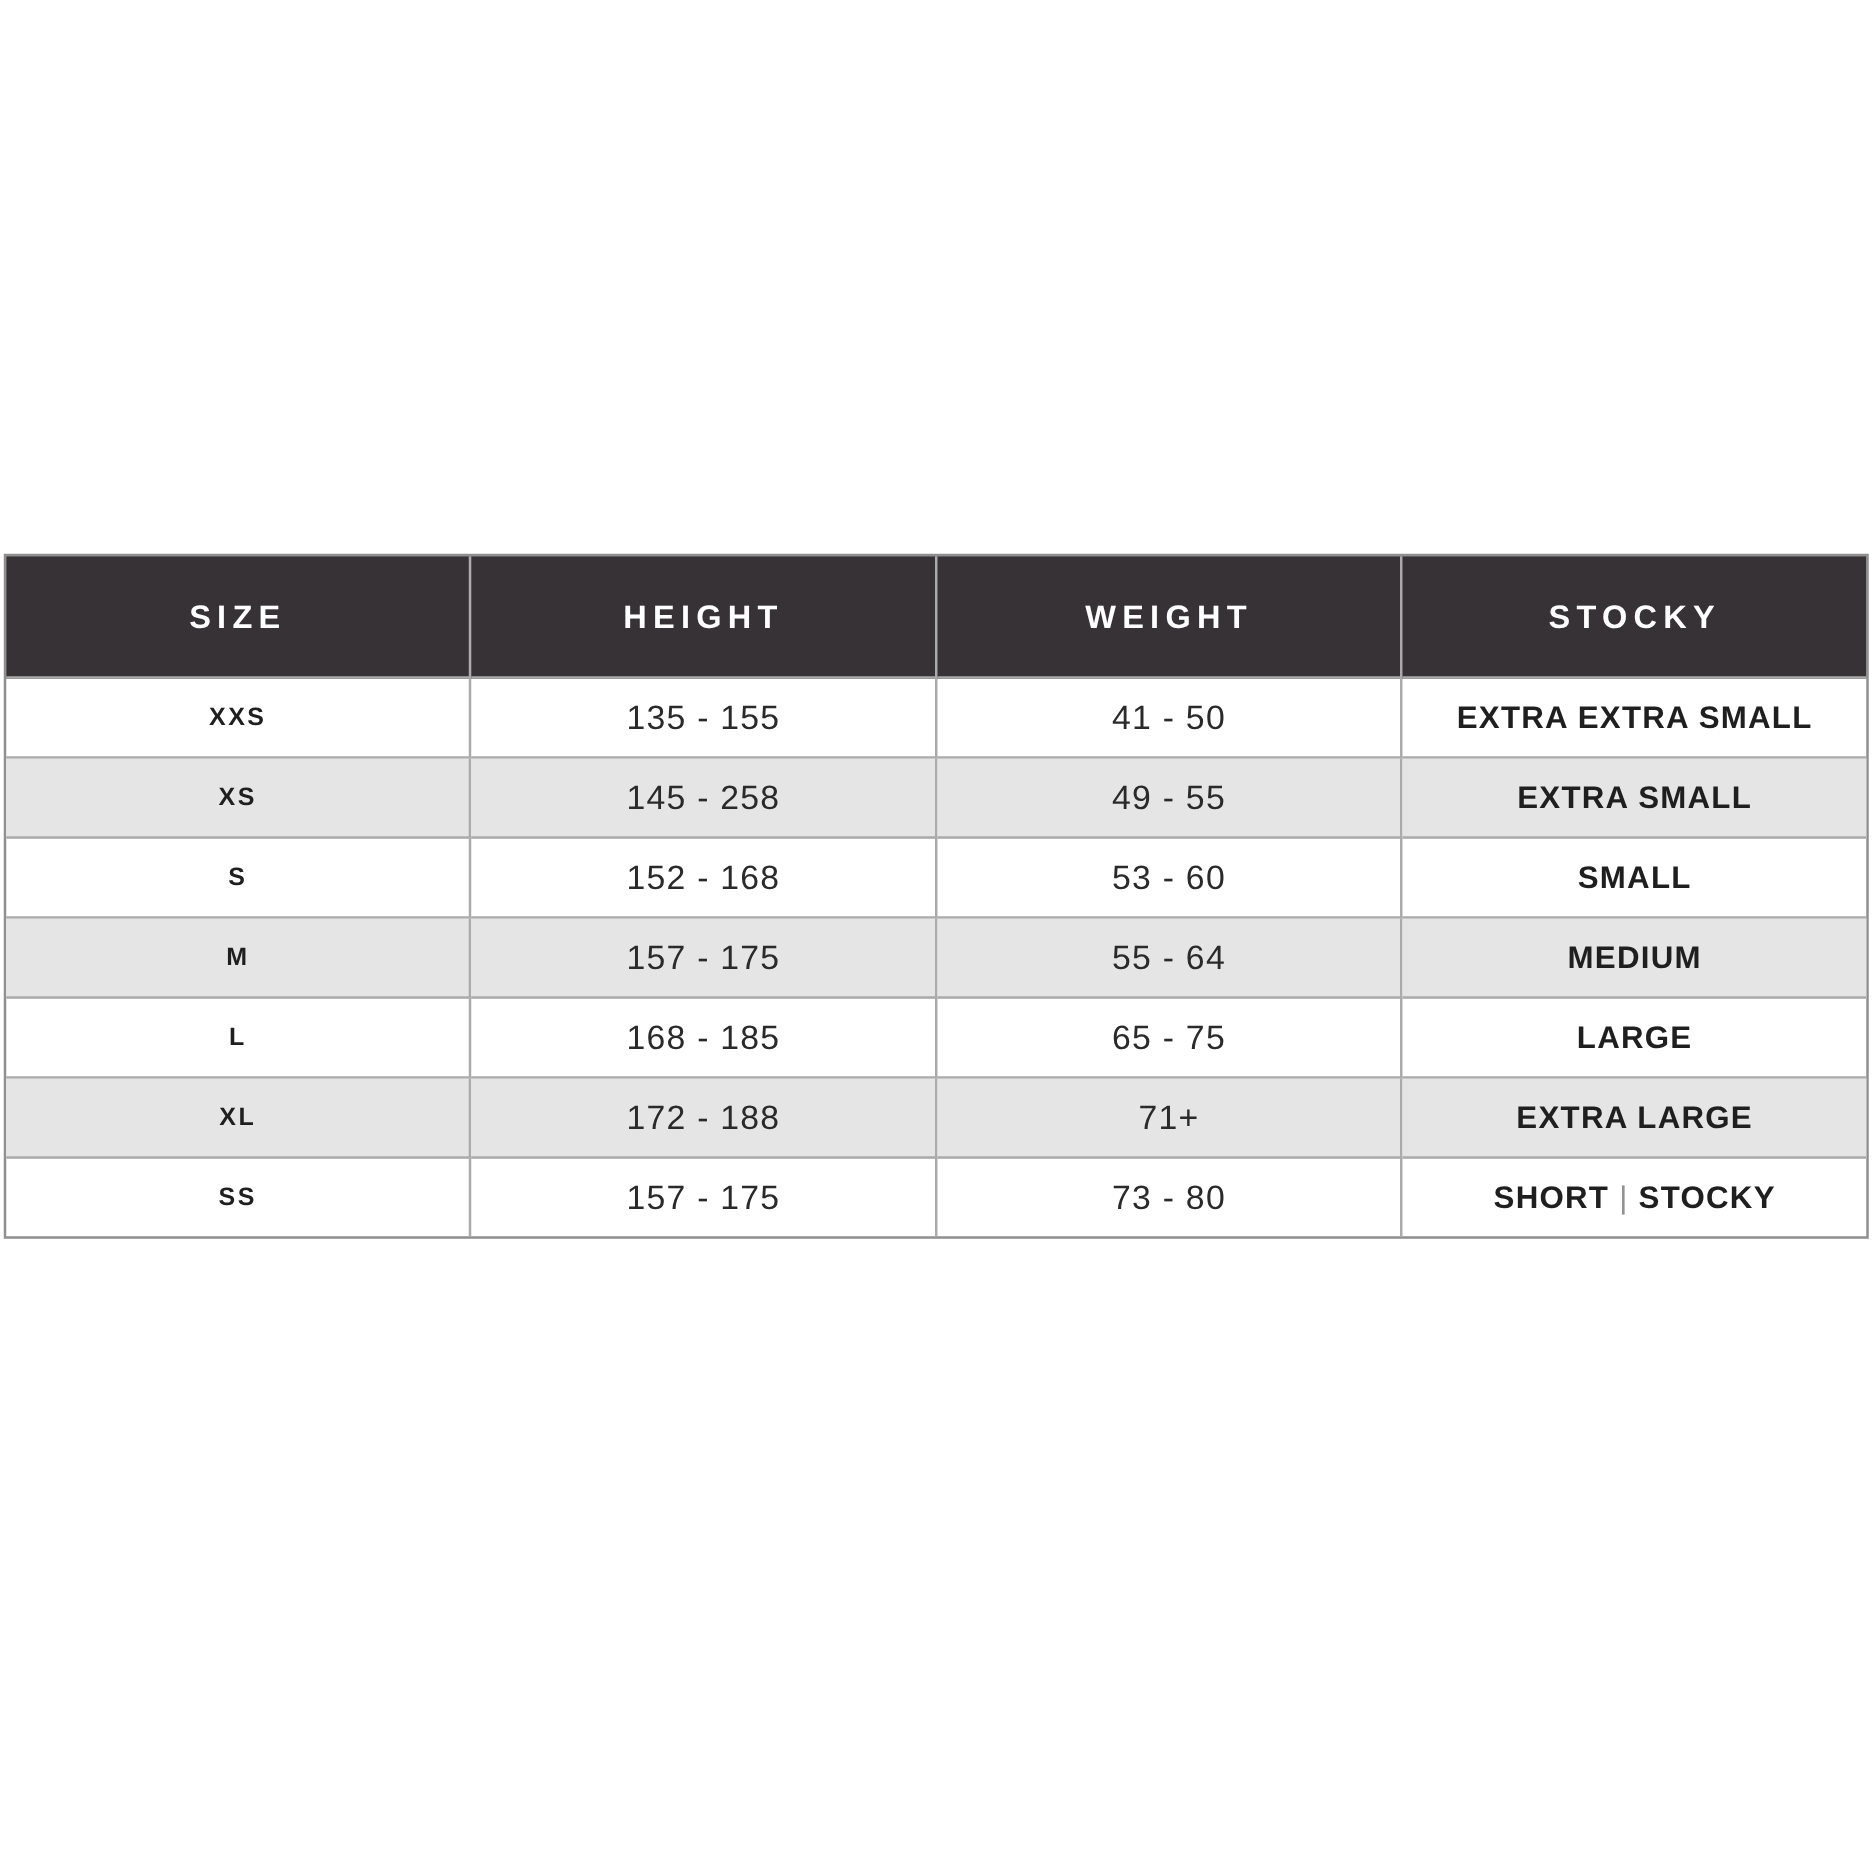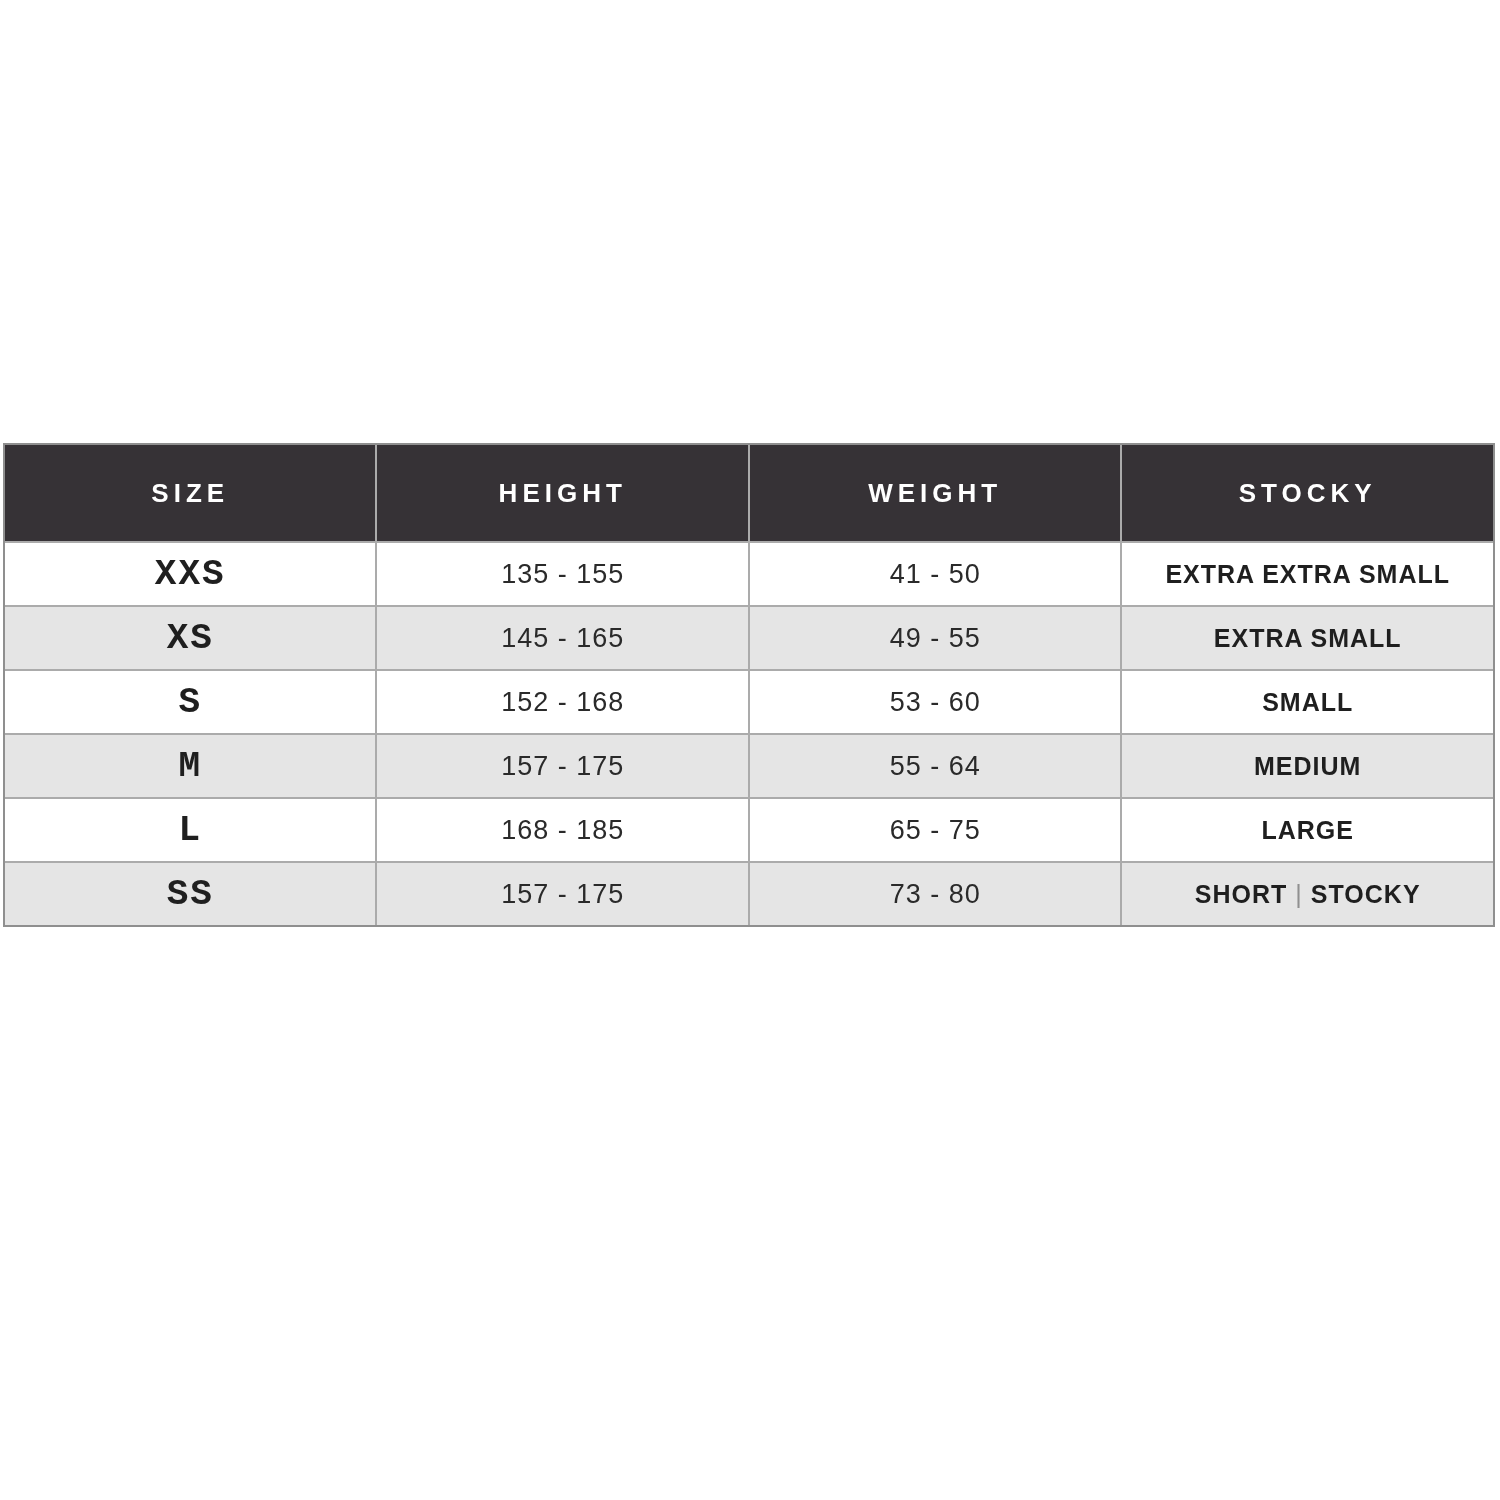--- a/index.html
+++ b/index.html
@@ -61,23 +61,22 @@
     height: 62px;
     border-right: 2px solid var(--border-inner);
     border-bottom: 2px solid var(--border-inner);
     color: var(--body-text);
   }
   th:last-child, td:last-child { border-right: none; }
   tbody tr:last-child td { border-bottom: none; }
   tbody tr:nth-child(even) td { background: var(--row-alt-bg); }
   td.size-cell {
     font-weight: bold;
-    font-size: 36px;
+    font-size: 20px;
     letter-spacing: 2px;
-    font-family: Liberation Mono, monospace;
   }
   td.value-cell {
     font-weight: normal;
     font-size: 27px;
     letter-spacing: 1px;
     color: #2a2a2a;
     text-align: center;
   }
   td.build-cell {
     font-weight: bold;
@@ -106,21 +105,21 @@
     </thead>
     <tbody id="table-body">
         <tr>
           <td class="size-cell">XXS</td>
           <td class="value-cell">135 - 155</td>
           <td class="value-cell">41 - 50</td>
           <td class="build-cell">EXTRA EXTRA SMALL</td>
         </tr>
         <tr>
           <td class="size-cell">XS</td>
-          <td class="value-cell">145 - 165</td>
+          <td class="value-cell">145 - 258</td>
           <td class="value-cell">49 - 55</td>
           <td class="build-cell">EXTRA SMALL</td>
         </tr>
         <tr>
           <td class="size-cell">S</td>
           <td class="value-cell">152 - 168</td>
           <td class="value-cell">53 - 60</td>
           <td class="build-cell">SMALL</td>
         </tr>
         <tr>
@@ -129,20 +128,26 @@
           <td class="value-cell">55 - 64</td>
           <td class="build-cell">MEDIUM</td>
         </tr>
         <tr>
           <td class="size-cell">L</td>
           <td class="value-cell">168 - 185</td>
           <td class="value-cell">65 - 75</td>
           <td class="build-cell">LARGE</td>
         </tr>
         <tr>
+          <td class="size-cell">XL</td>
+          <td class="value-cell">172 - 188</td>
+          <td class="value-cell">71+</td>
+          <td class="build-cell">EXTRA LARGE</td>
+        </tr>
+        <tr>
           <td class="size-cell">SS</td>
           <td class="value-cell">157 - 175</td>
           <td class="value-cell">73 - 80</td>
           <td class="build-cell">SHORT<span class="pipe">|</span>STOCKY</td>
         </tr>
       </tbody>
   </table>
 </div>
 
 </body></html>

